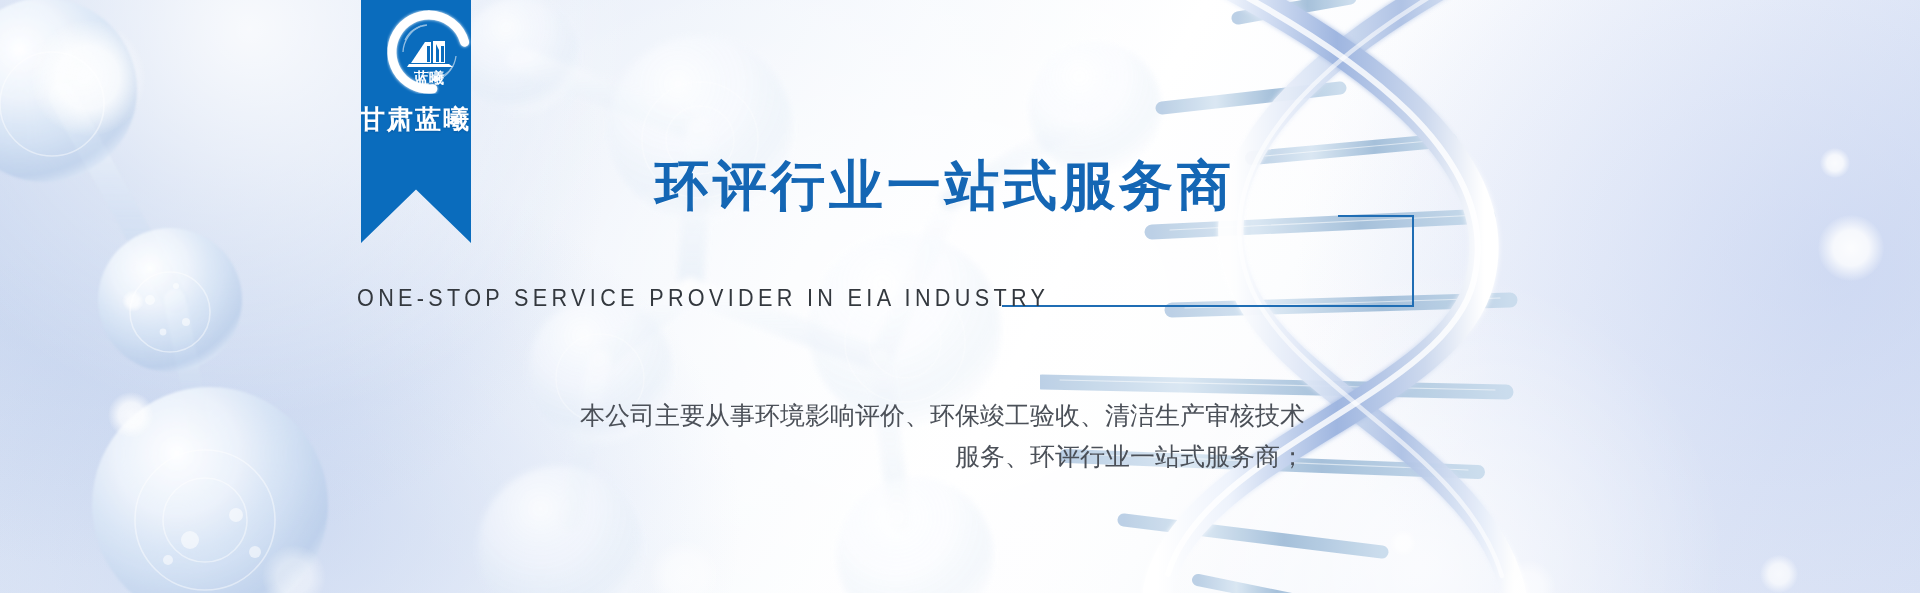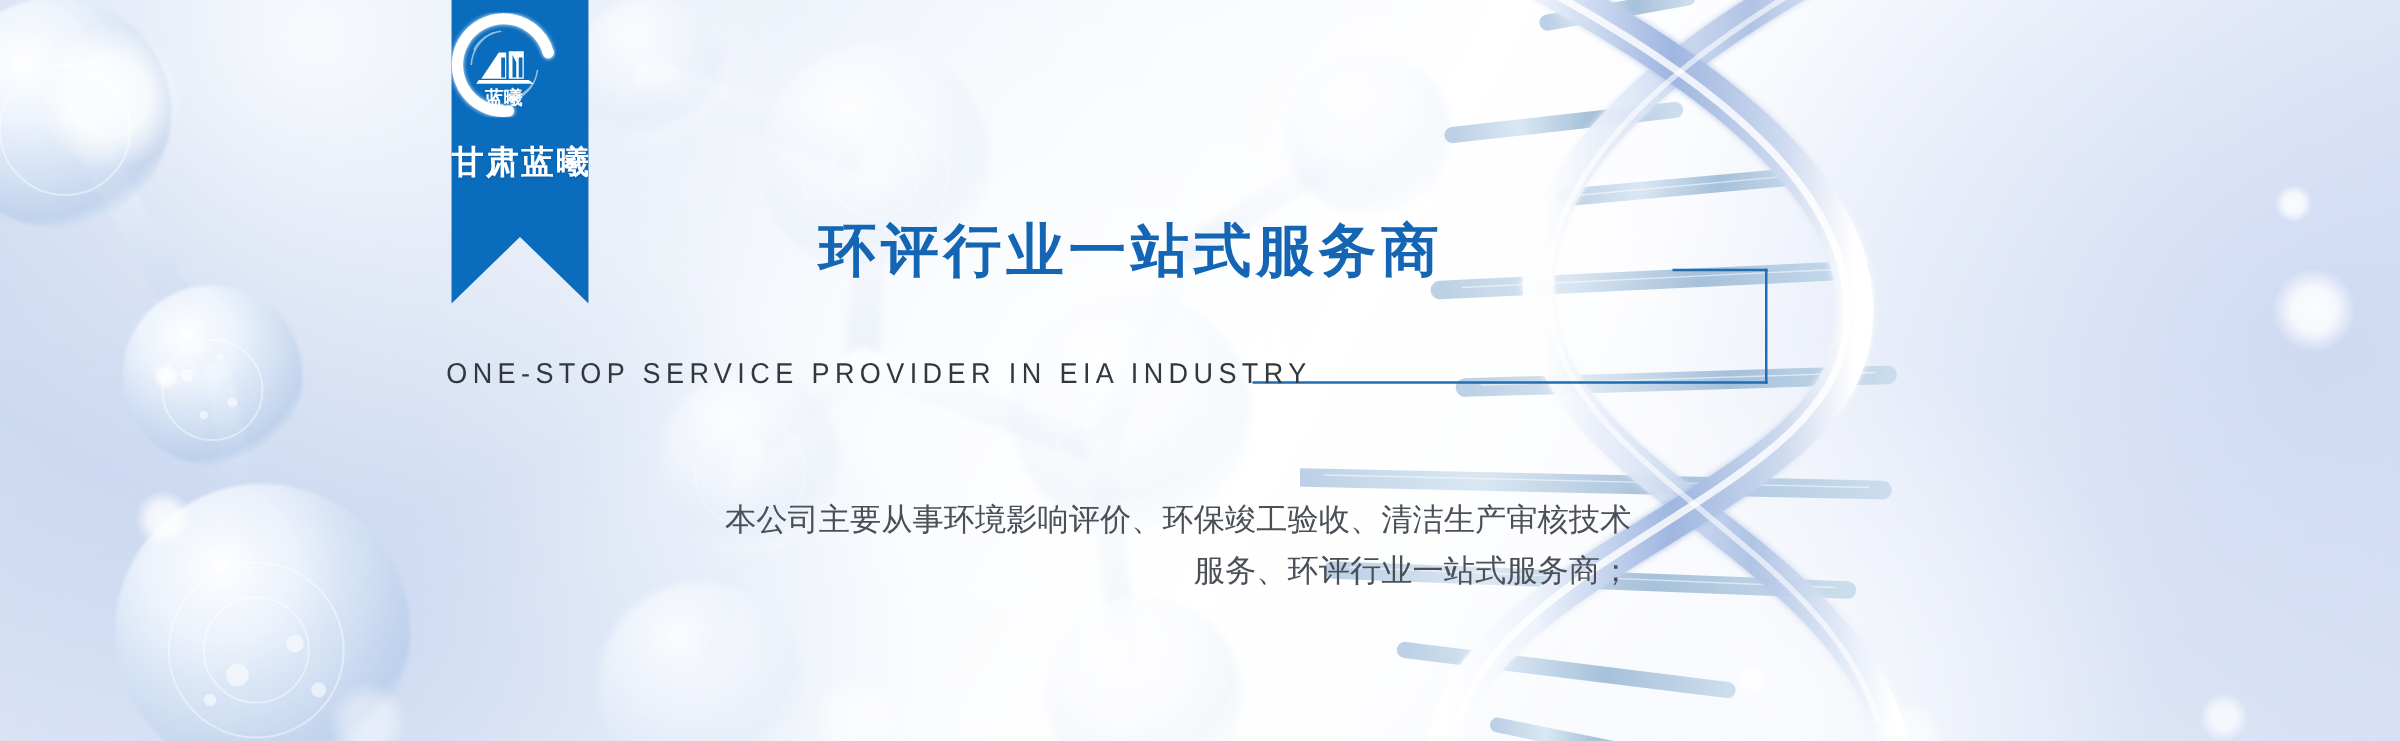--- a/index.html
+++ b/index.html
@@ -76,45 +76,45 @@
     background: #0a6cbd;
     clip-path: polygon(0 0, 100% 0, 100% 100%, 50% 78%, 0 100%);
     box-shadow: 0 2px 10px rgba(20,70,130,.18);
     z-index: 6;
   }
   .badge-inner {
     position: absolute;
     inset: 0;
     display: flex;
     flex-direction: column;
-    align-items: flex-start;
+    align-items: flex-end;
   }
   .badge-logo {
     margin-top: 10px;
     width: 84px;
     height: 84px;
     position: relative;
   }
   .badge-name {
-    margin-top: 18px;
+    margin-top: 8px;
     color: #ffffff;
     font-size: 26px;
     font-weight: bold;
     letter-spacing: 2px;
     white-space: nowrap;
     text-shadow: 0 1px 2px rgba(0,40,90,.25);
     font-family: "Liberation Sans", "DejaVu Sans", sans-serif;
   }
 
   
   .headline {
     position: absolute;
     left: 655px;
-    top: 170px;
-    font-size: 46px;
+    top: 150px;
+    font-size: 54px;
     font-weight: bold;
     letter-spacing: 4px;
     color: #1466b4;
     font-family: "Liberation Serif", "DejaVu Serif", serif;
     white-space: nowrap;
     z-index: 5;
     text-shadow: 0 1px 1px rgba(255,255,255,.6);
   }
 
   .subtitle {

